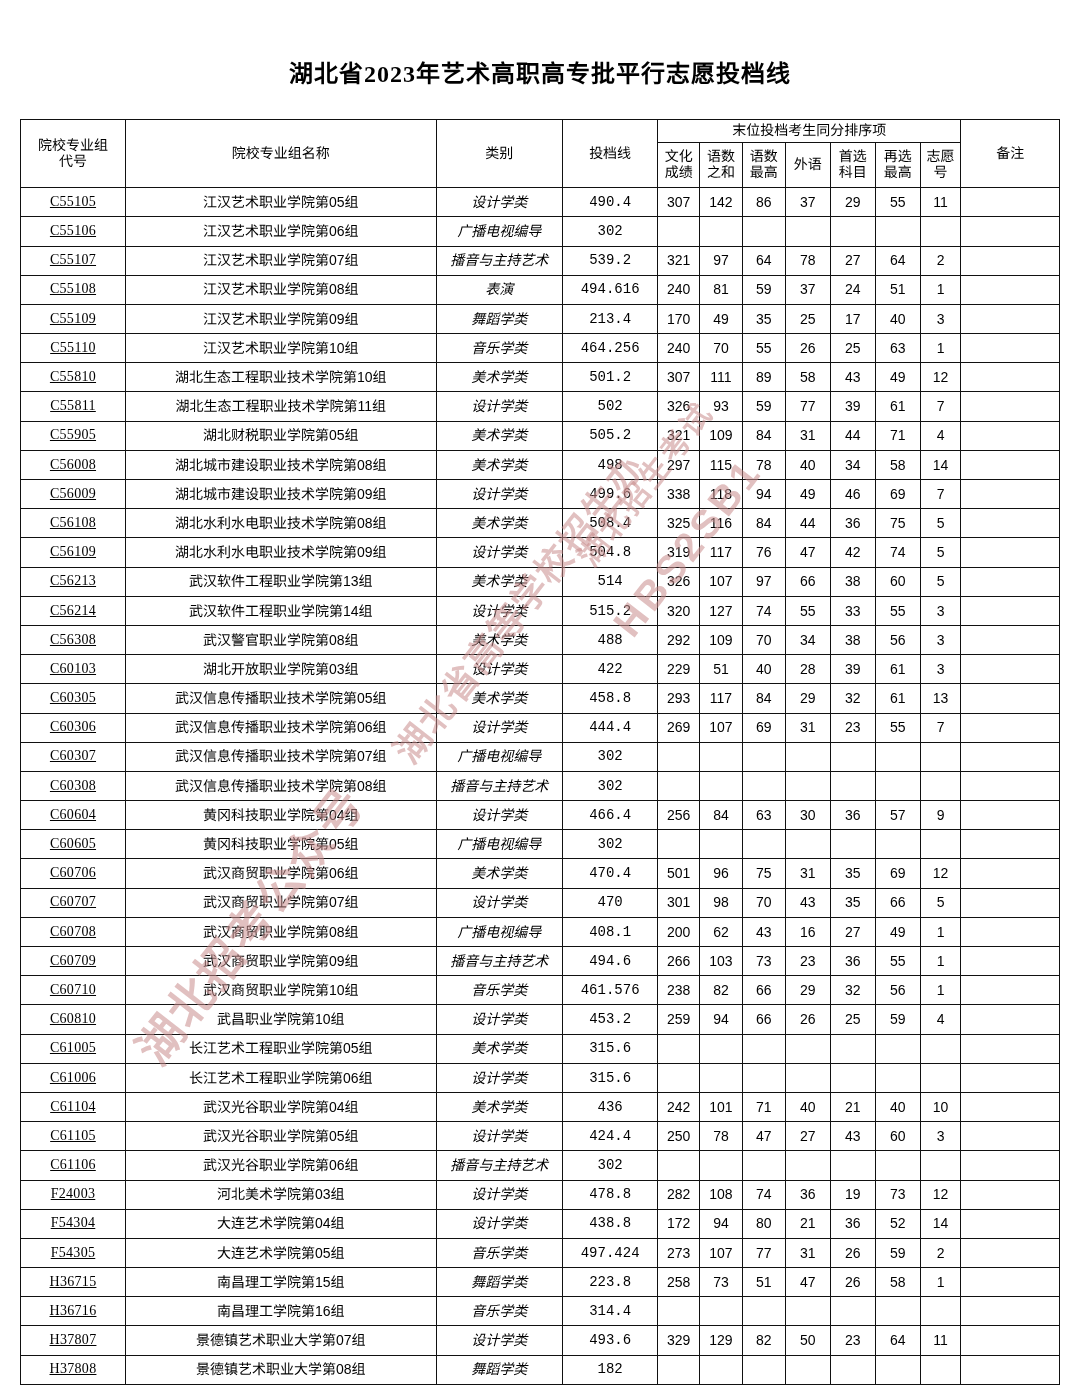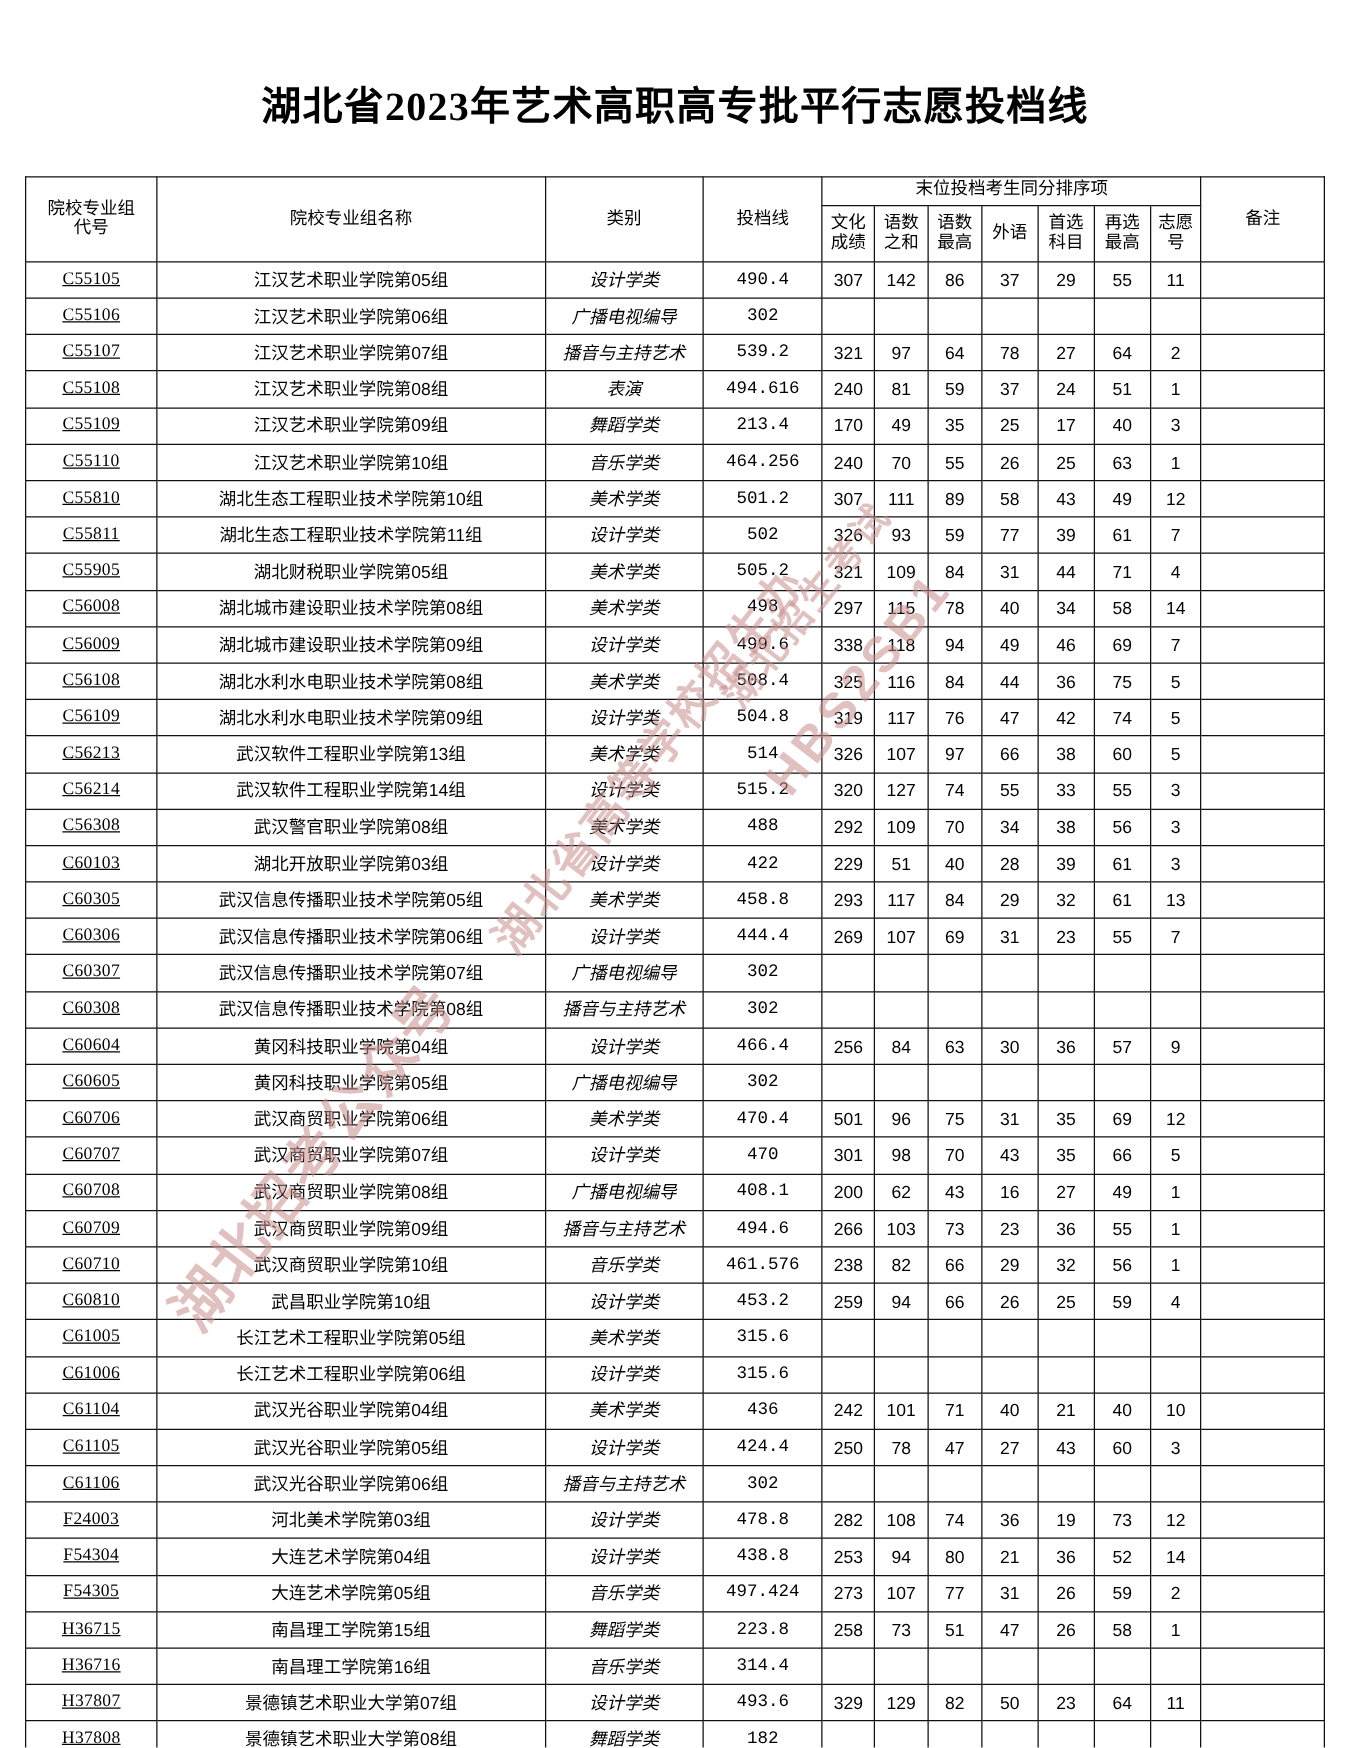--- a/index.html
+++ b/index.html
@@ -63,21 +63,21 @@
     transform: rotate(-52deg);
     transform-origin: left bottom;
     letter-spacing: 3px;
   }
 
   
   #page-title {
     position: relative;
     z-index: 2;
     text-align: center;
-    font-size: 32px;
+    font-size: 24px;
     font-weight: bold;
     letter-spacing: 1px;
     padding-top: 38px;
     padding-bottom: 14px;
     font-family: "Liberation Serif", "DejaVu Serif", serif;
   }
 
   
   #table-wrap {
     position: relative;
@@ -100,21 +100,20 @@
     background: transparent;
   }
   thead th {
     font-weight: normal;
     font-size: 15px;
     line-height: 1.12;
     height: 32px;
   }
   thead th.group-head {
     height: 22px;
-    font-family: Liberation Mono, monospace;
   }
   thead th.sub-head {
     height: 44px;
     font-size: 14.5px;
   }
   thead th.tall {
     height: 66px;
   }
   .hdr2 {
     display: block;
@@ -727,21 +726,21 @@
           <td class="num">19</td>
           <td class="num">73</td>
           <td class="num">12</td>
           <td class="note"></td>
         </tr>
         <tr>
           <td class="code">F54304</td>
           <td class="name">大连艺术学院第04组</td>
           <td class="cat">设计学类</td>
           <td class="score">438.8</td>
-          <td class="num">253</td>
+          <td class="num">172</td>
           <td class="num">94</td>
           <td class="num">80</td>
           <td class="num">21</td>
           <td class="num">36</td>
           <td class="num">52</td>
           <td class="num">14</td>
           <td class="note"></td>
         </tr>
         <tr>
           <td class="code">F54305</td>

